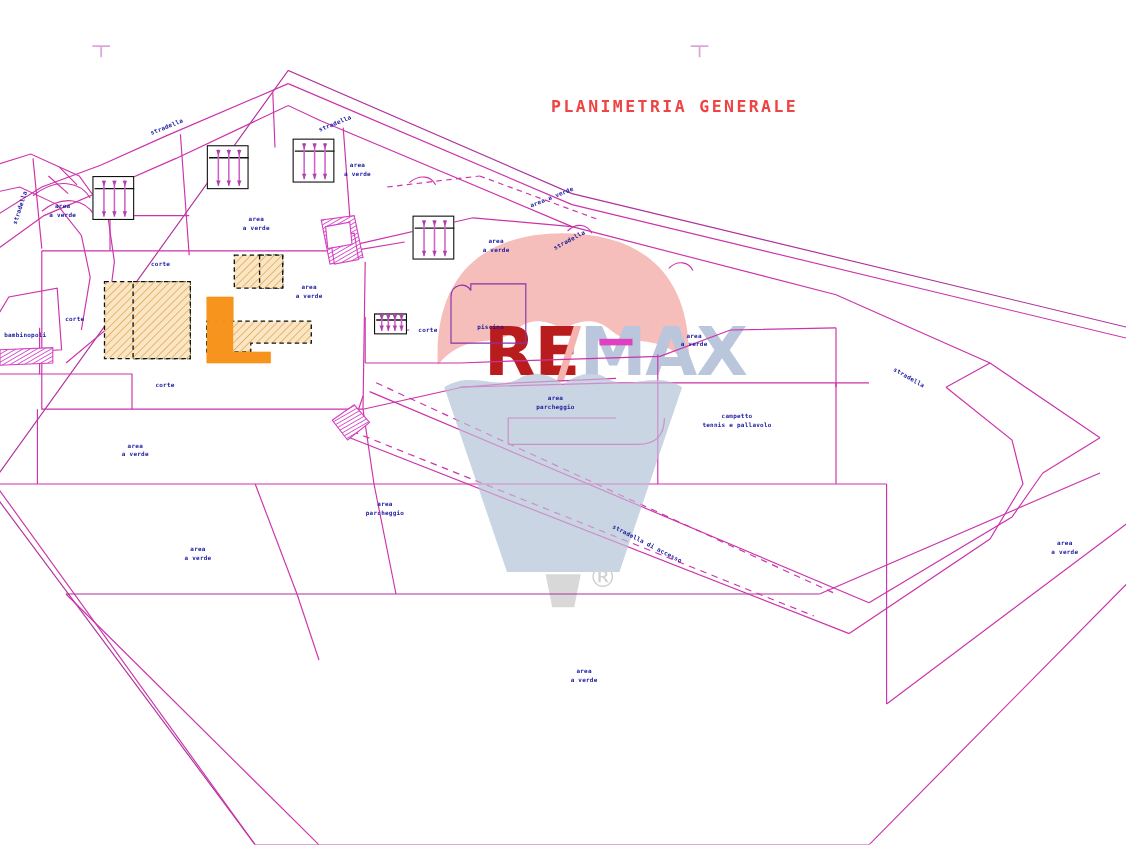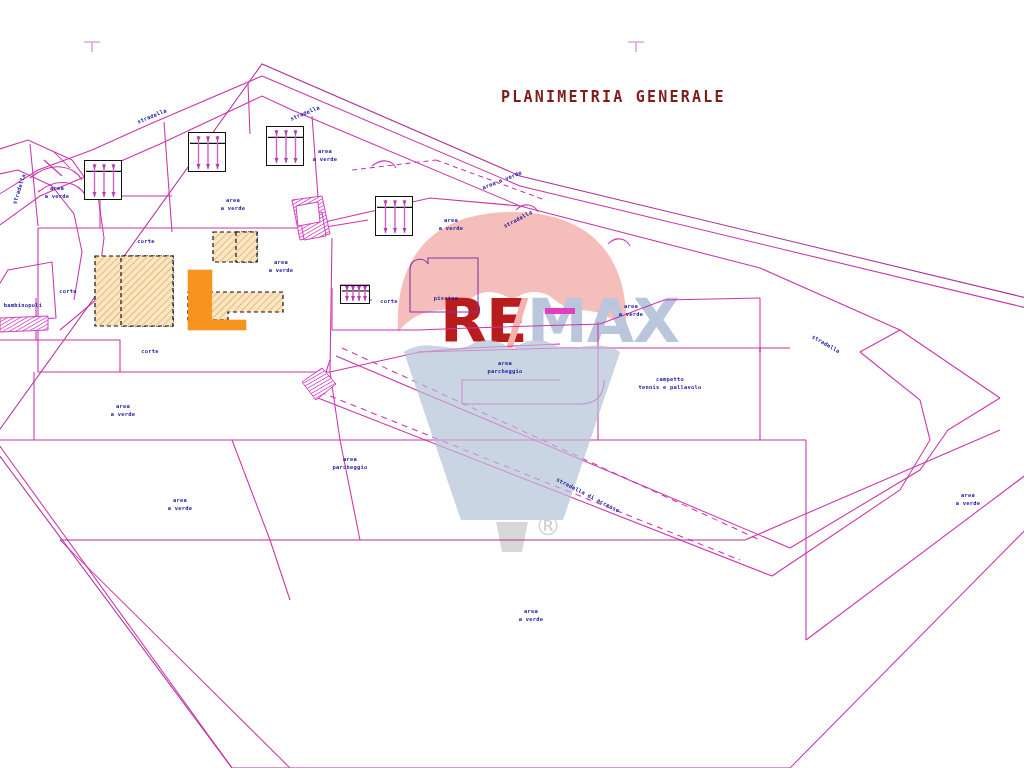--- a/index.html
+++ b/index.html
@@ -3,21 +3,21 @@
 <meta charset="utf-8">
 <title>Planimetria Generale</title>
 <style>
   html,body{margin:0;padding:0;background:#ffffff;}
   body{width:1024px;height:768px;overflow:hidden;font-family:"DejaVu Sans Mono","Liberation Mono",monospace;}
   #plan{position:relative;width:1024px;height:768px;background:#ffffff;}
   #svgroot{position:absolute;left:0;top:0;width:1024px;height:768px;}
   .lbl{position:absolute;color:#1a1a9e;font-family:"DejaVu Sans Mono","Liberation Mono",monospace;
        font-size:5.4px;font-weight:bold;letter-spacing:.25px;line-height:1.5;text-align:center;
        white-space:pre;transform-origin:center center;pointer-events:none;}
-  .title{position:absolute;color:#7f1d1d;font-family:"DejaVu Sans Mono","Liberation Mono",monospace;
+  .title{position:absolute;color:#ef4444;font-family:"DejaVu Sans Mono","Liberation Mono",monospace;
        font-size:15px;font-weight:bold;letter-spacing:2.2px;white-space:pre;}
   .wm{position:absolute;pointer-events:none;}
   .wmtxt{position:absolute;font-family:"DejaVu Sans","Liberation Sans",sans-serif;
        font-size:61px;font-weight:bold;letter-spacing:-1px;white-space:pre;}
 </style>
 </head>
 <body>
 
 <div id="plan">
 

